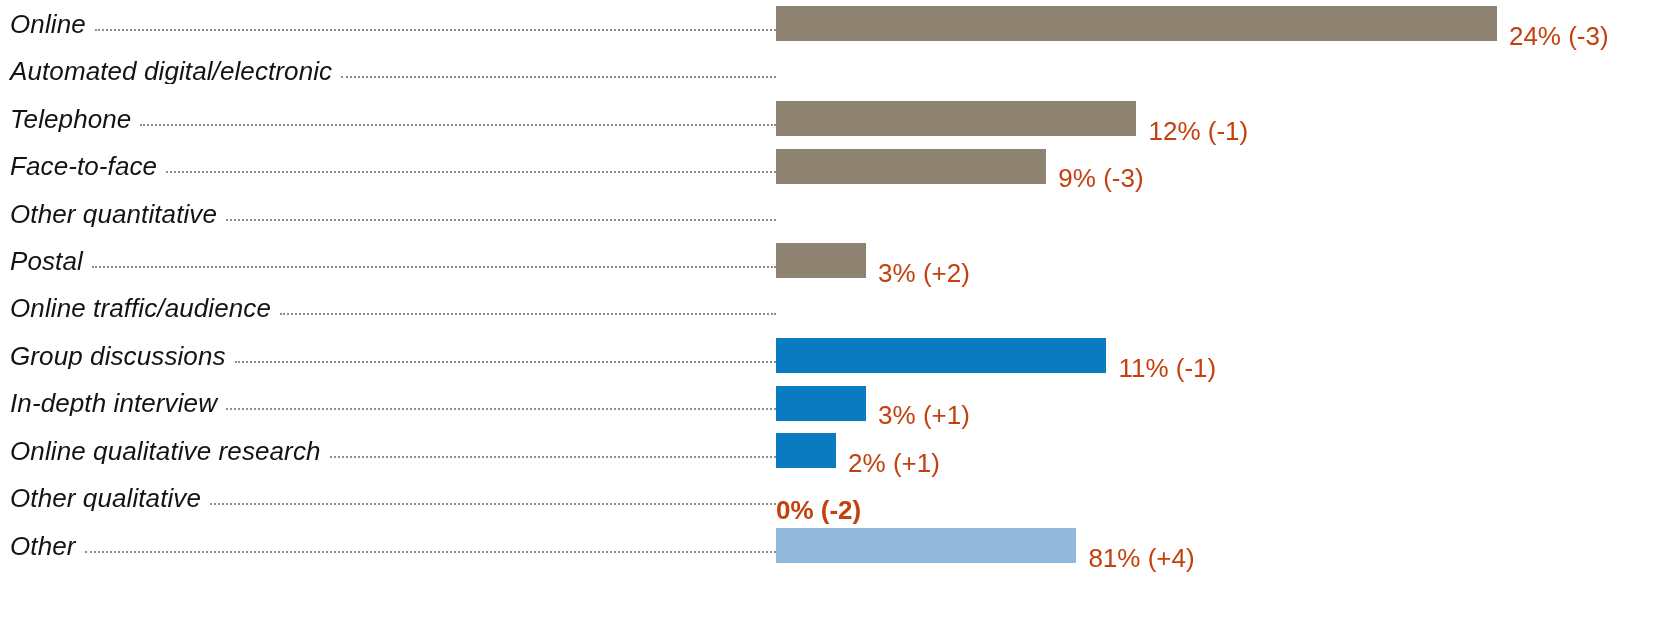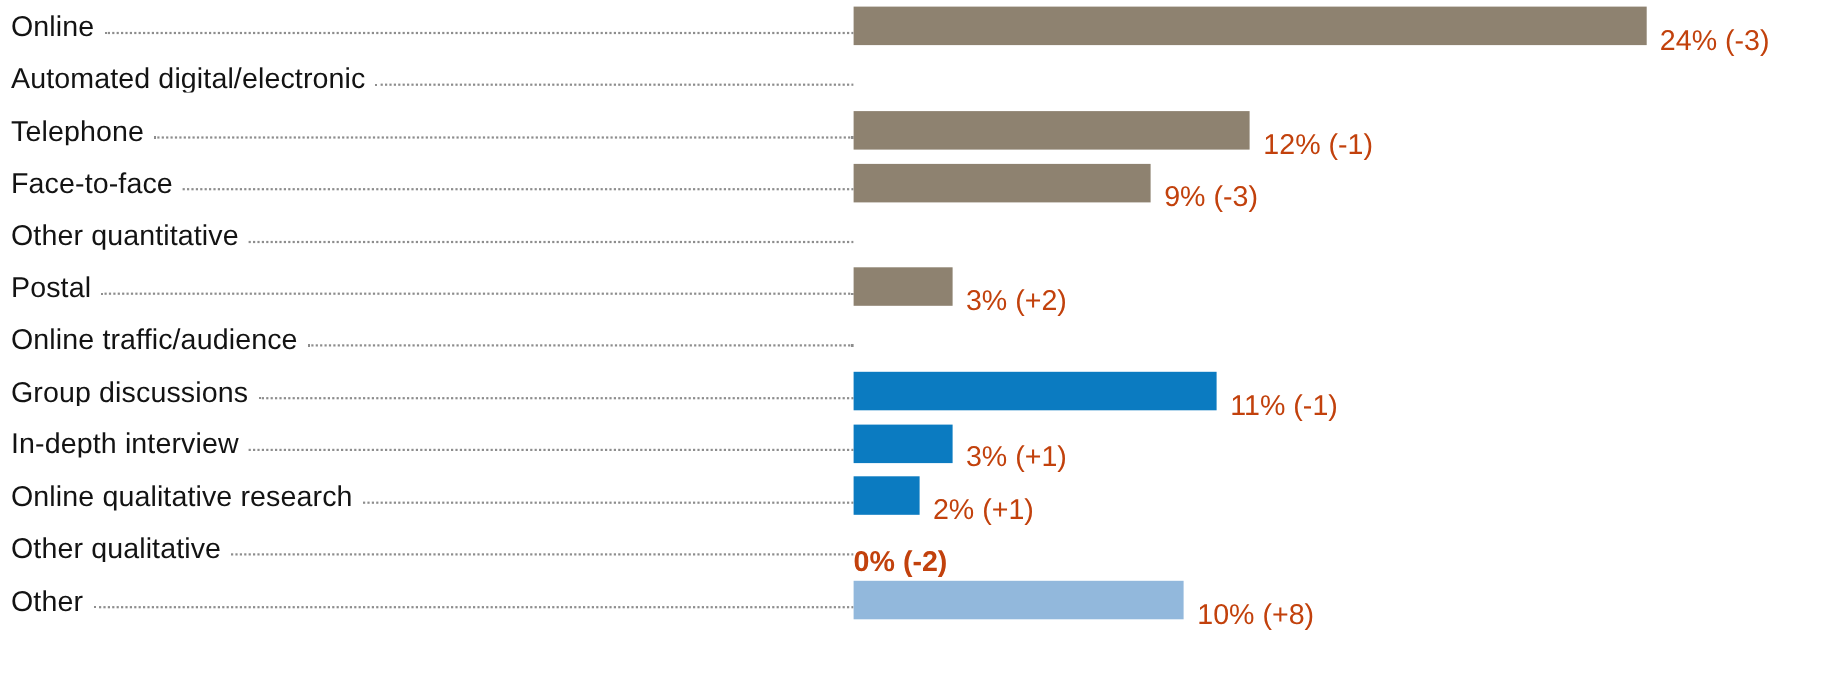--- a/index.html
+++ b/index.html
@@ -32,20 +32,21 @@
 
   
   .label-block {
     width: 776px;
     min-width: 776px;
     display: flex;
     align-items: baseline;
     padding-left: 10px;
     box-sizing: border-box;
     overflow: hidden;
+    font-style: italic;
   }
 
   .label-text {
     font-size: 26px;
     line-height: 1;
     letter-spacing: 0.1px;
     color: #131313;
     white-space: nowrap;
     flex: 0 0 auto;
   }
@@ -190,16 +191,16 @@
         <span class="value no-bar">0% (-2)</span>
       </div>
     </div>
     <div class="row">
       <div class="label-block">
         <span class="label-text">Other</span>
         <span class="leader"></span>
       </div>
       <div class="bar-block">
         <div class="bar" style="width: 300.4px; background: rgb(146, 184, 220);"></div>
-        <span class="value">10% (+8)</span>
+        <span class="value">81% (+4)</span>
       </div>
     </div>
   </div>
 
 </body></html>

